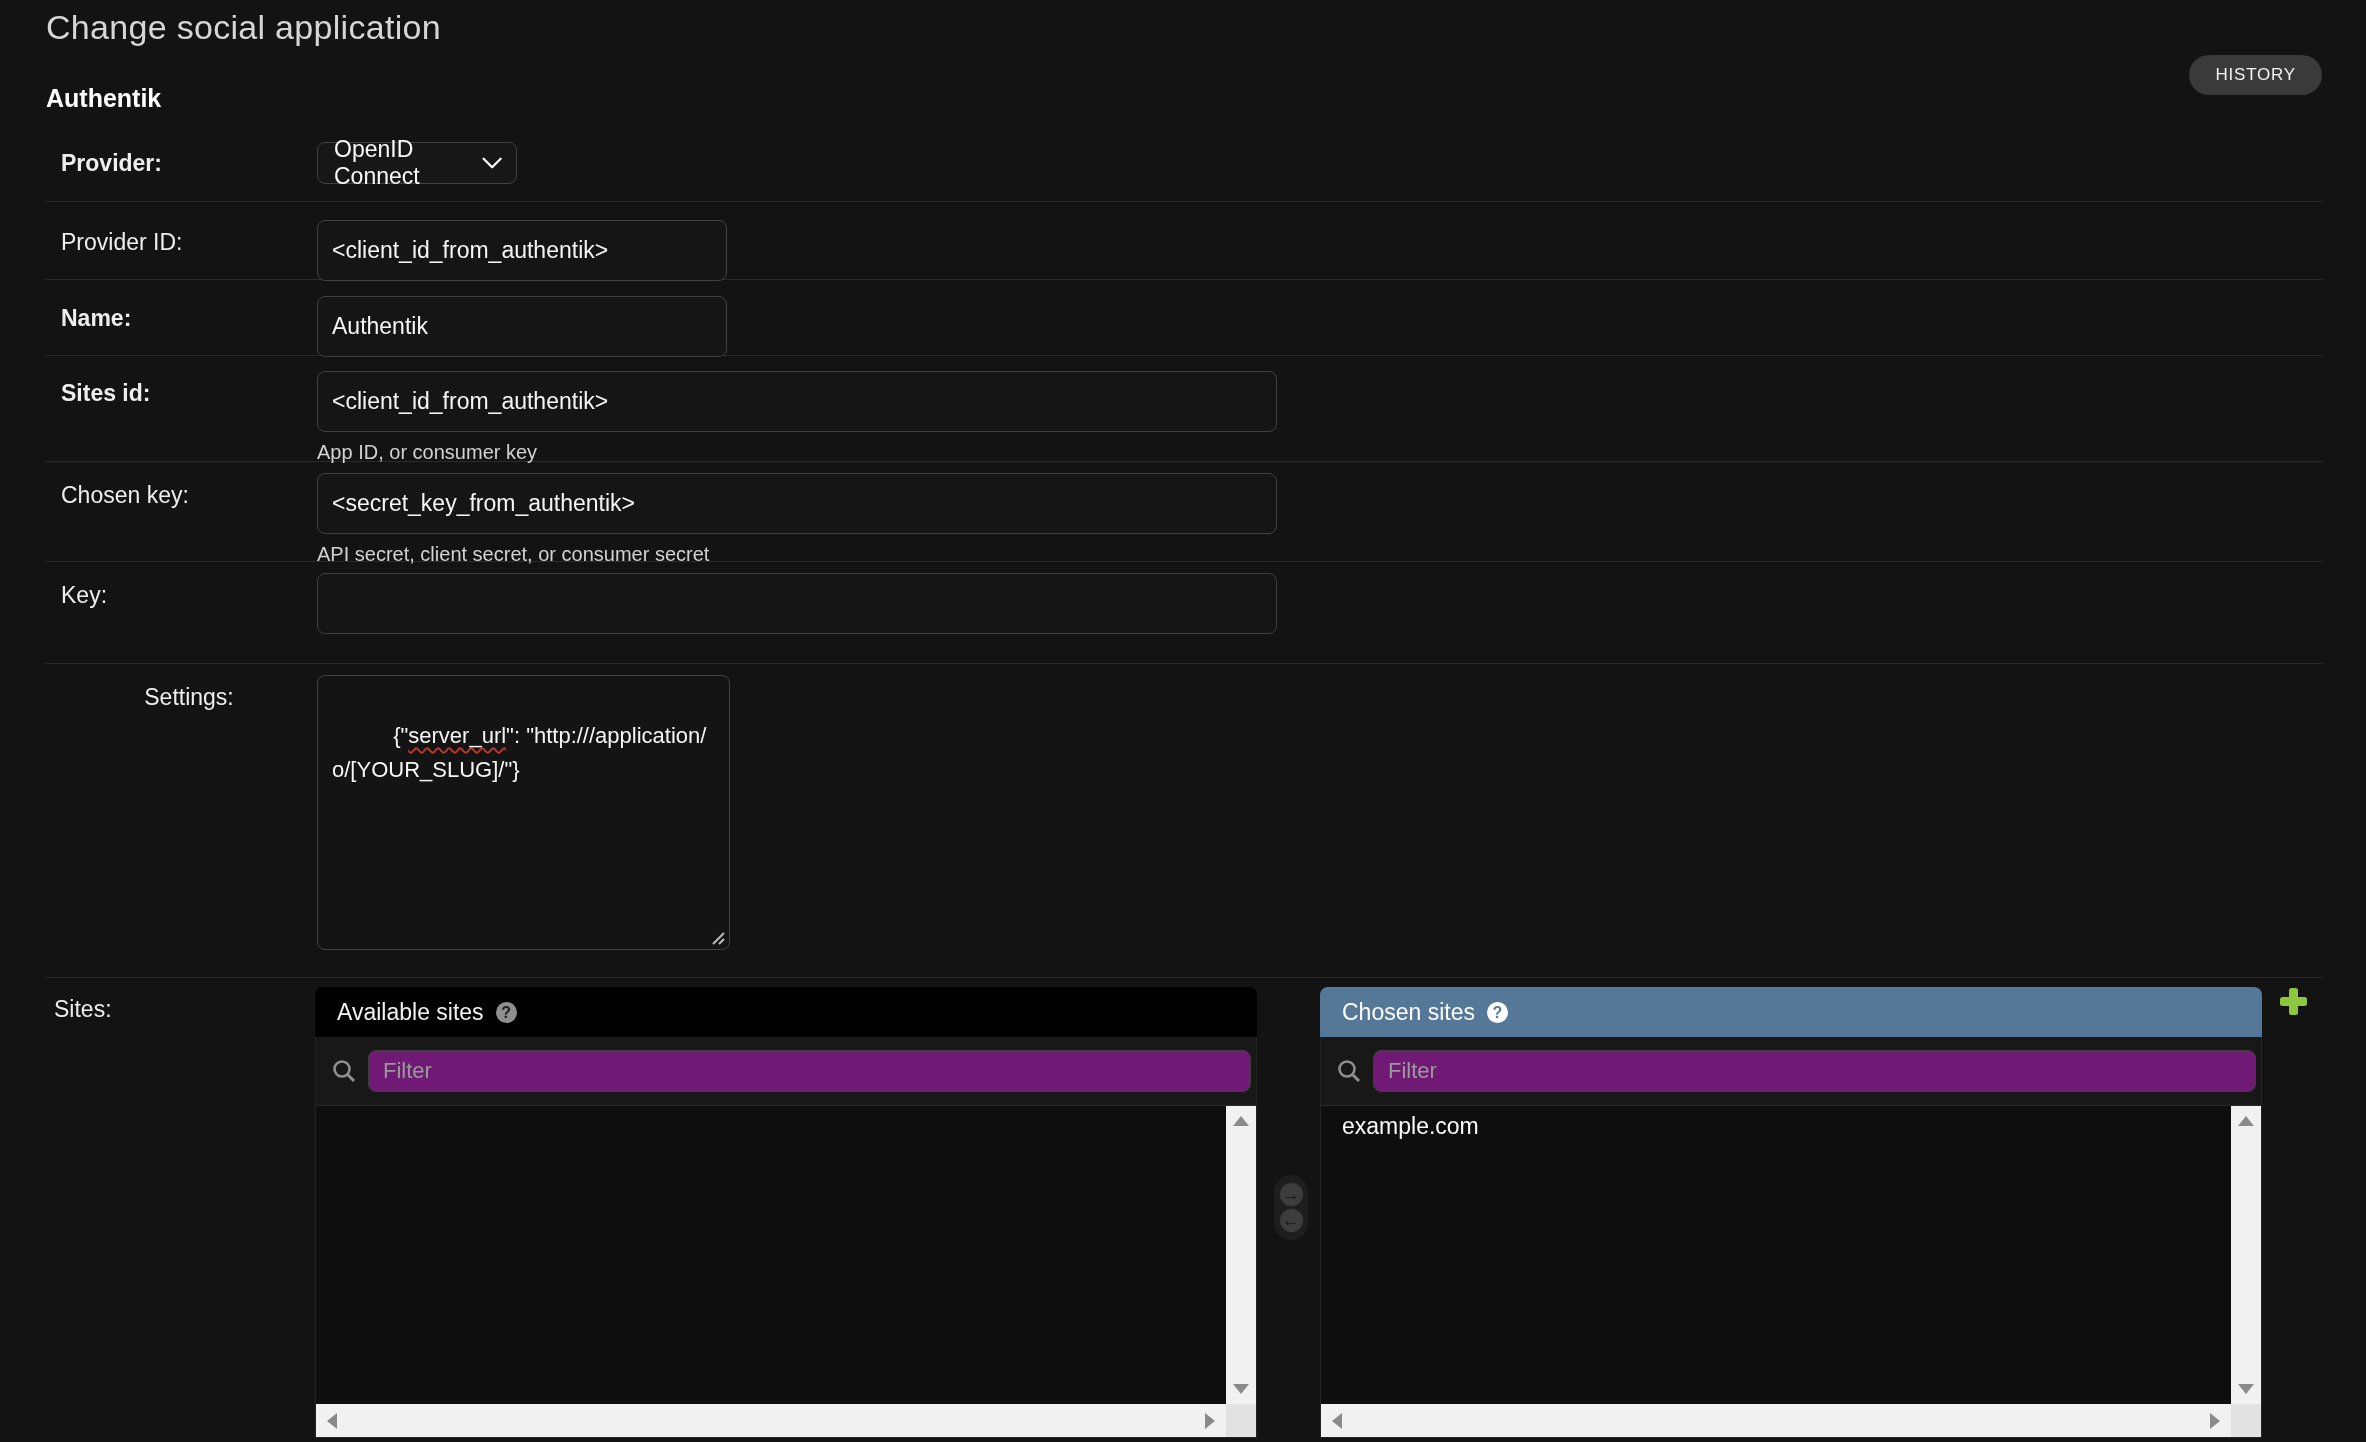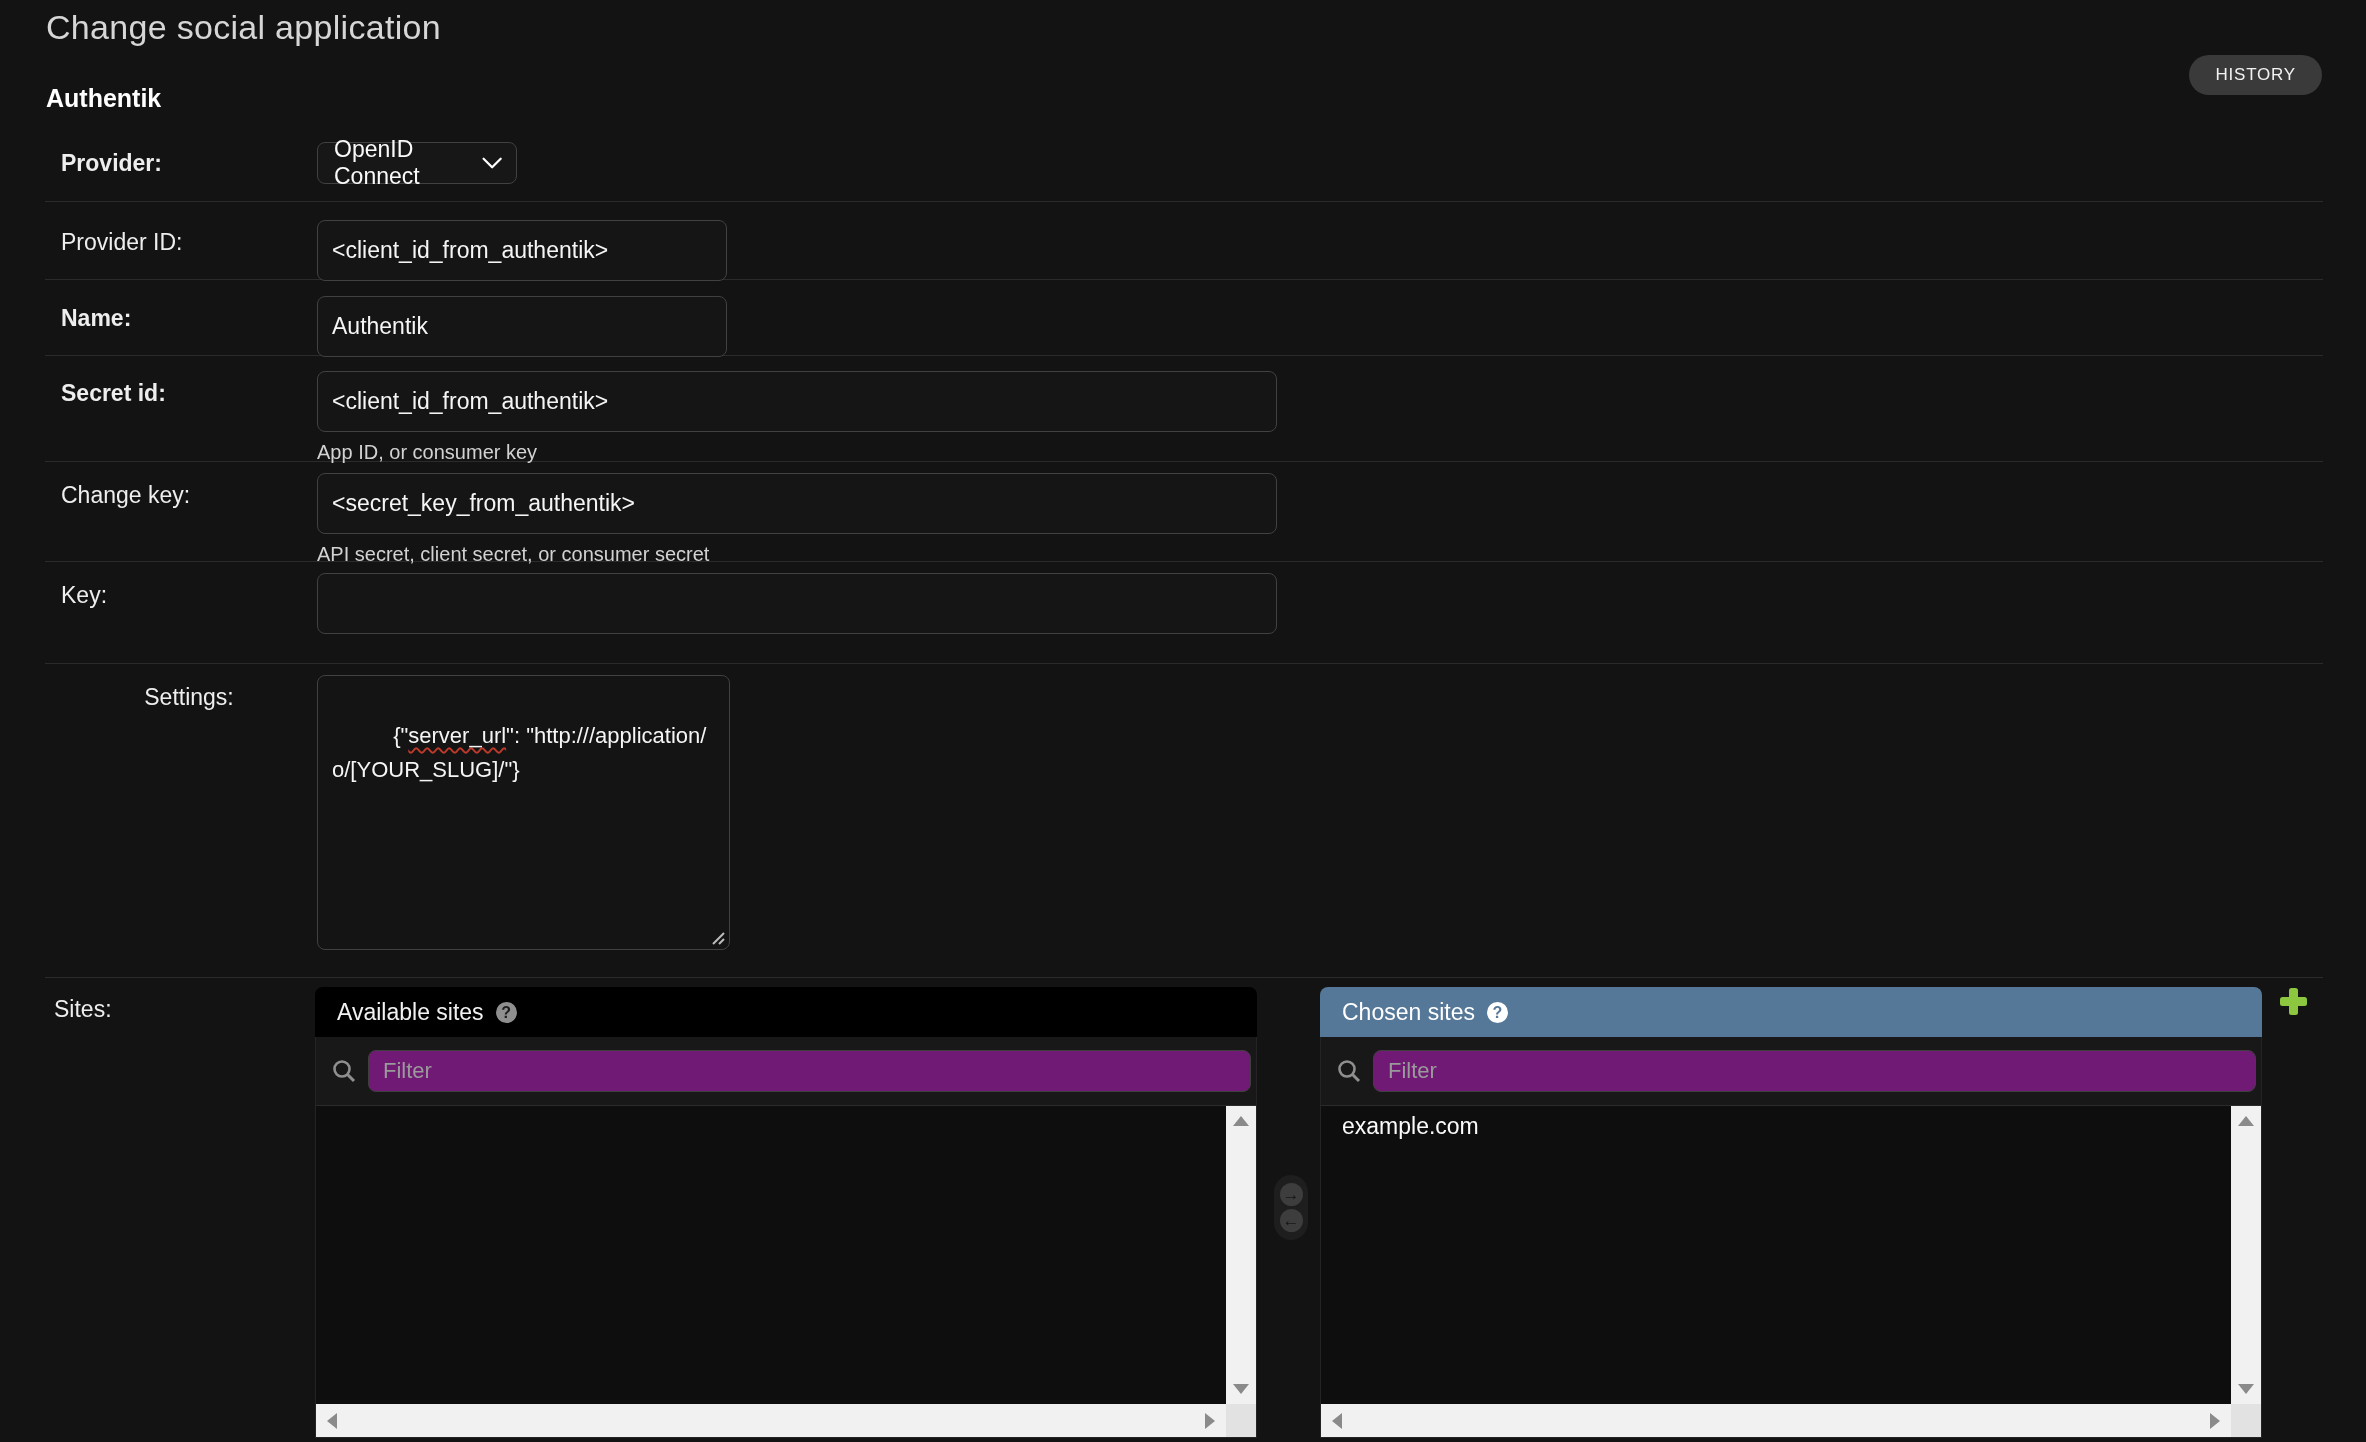--- a/index.html
+++ b/index.html
@@ -116,29 +116,29 @@
     </div>
 
     <div class="row r3">
       <div class="row-label bold">Name:</div>
       <div class="row-field">
         <input class="text-input w-narrow" value="Authentik" style="">
       </div>
     </div>
 
     <div class="row r4">
-      <div class="row-label bold">Secret id:</div>
+      <div class="row-label bold">Sites id:</div>
       <div class="row-field">
         <input class="text-input w-wide" value="&lt;client_id_from_authentik&gt;" style="">
         <div class="help-text">App ID, or consumer key</div>
       </div>
     </div>
 
     <div class="row r5">
-      <div class="row-label">Change key:</div>
+      <div class="row-label">Chosen key:</div>
       <div class="row-field">
         <input class="text-input w-wide" value="&lt;secret_key_from_authentik&gt;" style="">
         <div class="help-text">API secret, client secret, or consumer secret</div>
       </div>
     </div>
 
     <div class="row r6">
       <div class="row-label">Key:</div>
       <div class="row-field">
         <input class="text-input w-wide" value="" style="">

